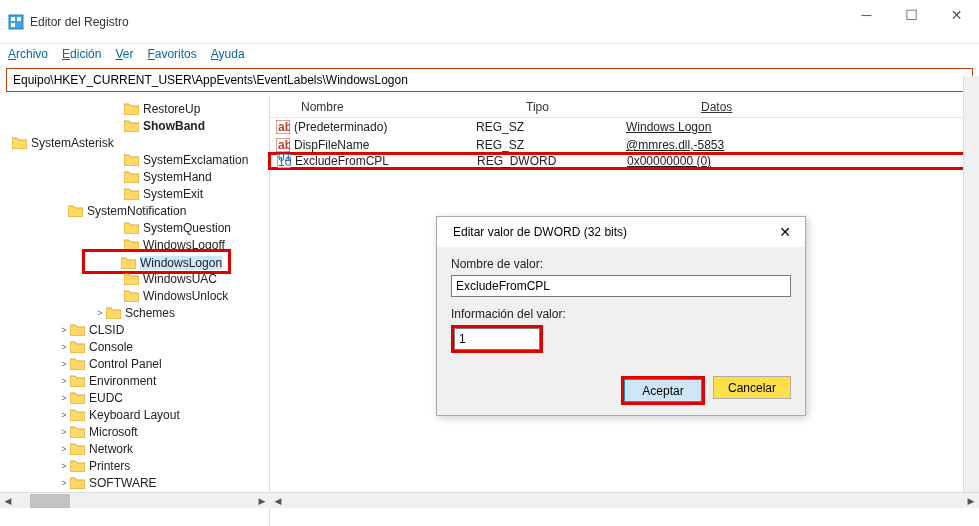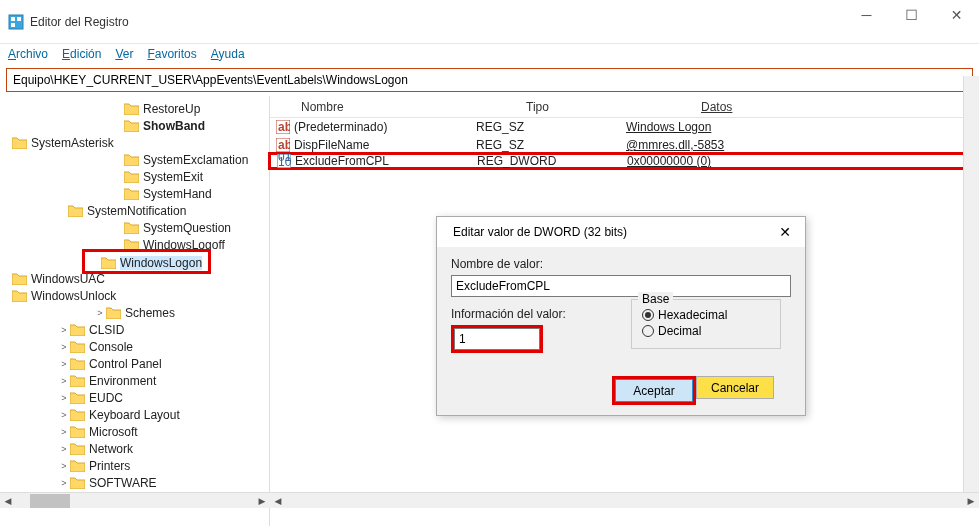--- a/index.html
+++ b/index.html
@@ -46,21 +46,21 @@
 .text-input { width: 100%; height: 22px; border: 1px solid #7a7a7a; background: #fff; padding: 0 4px; font-size: 12px; margin-bottom: 10px; }
 .value-row { display: flex; gap: 20px; }
 .value-col { flex:1; }
 .value-input-wrap { border: 3px solid #e00000; width: 92px; padding:0; }
 .value-input { width: 100%; height: 22px; border: 1px solid #7a7a7a; background:#fff; padding: 0 4px; font-size:12px; }
 .base-box { border: 1px solid #ccc; padding: 6px 10px 8px 10px; position: relative; margin-top: -8px; width: 150px; }
 .base-box .legend { position: absolute; top: -8px; left: 6px; background: #f0f0f0; padding: 0 4px; font-size: 12px; }
 .radio-row { display:flex; align-items:center; gap:4px; font-size:12px; margin: 2px 0; }
 .radio { width:12px; height:12px; border:1px solid #333; border-radius:50%; display:inline-flex; align-items:center; justify-content:center; }
 .radio.checked::after { content:""; width:6px; height:6px; background:#333; border-radius:50%; }
-.dialog-buttons { position:absolute; bottom:10px; right:31px; display:flex; }
+.dialog-buttons { position:absolute; bottom:10px; right:14px; display:flex; gap:8px; }
 .btn { min-width: 78px; height: 23px; background: #fde047; border: 1px solid #adadad; font-size: 12px; display:flex; align-items:center; justify-content:center; }
 .btn-hl { border: 3px solid #e00000; padding:0; }
 .btn-hl .btn { background:#cde6f7; border-color:#2a8dd4; }
 
 .scrollbar-h { position:absolute; bottom:18px; left:0; width:270px; height:16px; background:#f0f0f0; border-top:1px solid #ddd; display:flex; align-items:center; }
 .scroll-thumb { width:40px; height:14px; background:#c2c2c2; margin-left:14px; }
 .scroll-arrow { width:16px; height:16px; display:flex; align-items:center; justify-content:center; font-size:9px; color:#555; }
 .scrollbar-h2 { position:absolute; bottom:18px; left:270px; right:0; height:16px; background:#f0f0f0; border-top:1px solid #ddd; display:flex; align-items:center; }
 .scrollbar-v { position:absolute; top:76px; right:0; bottom:34px; width:16px; background:#f0f0f0; border-left:1px solid #ddd; }
 </style>
@@ -124,29 +124,29 @@
         <span class="folder"><svg width="15" height="12">
             <path d="M0 1 L5 1 L7 3 L15 3 L15 12 L0 12 Z" fill="#ffd868" stroke="#d9a830"></path>
           </svg></span>
         <span class="label">SystemExclamation</span>
       </div>
       <div class="tree-item" style="padding-left: 112px;">
         <span class="chevron"></span>
         <span class="folder"><svg width="15" height="12">
             <path d="M0 1 L5 1 L7 3 L15 3 L15 12 L0 12 Z" fill="#ffd868" stroke="#d9a830"></path>
           </svg></span>
+        <span class="label">SystemHand</span>
+      </div>
+      <div class="tree-item" style="padding-left: 112px;">
+        <span class="chevron"></span>
+        <span class="folder"><svg width="15" height="12">
+            <path d="M0 1 L5 1 L7 3 L15 3 L15 12 L0 12 Z" fill="#ffd868" stroke="#d9a830"></path>
+          </svg></span>
         <span class="label">SystemExit</span>
       </div>
-      <div class="tree-item" style="padding-left: 112px;">
-        <span class="chevron"></span>
-        <span class="folder"><svg width="15" height="12">
-            <path d="M0 1 L5 1 L7 3 L15 3 L15 12 L0 12 Z" fill="#ffd868" stroke="#d9a830"></path>
-          </svg></span>
-        <span class="label">SystemHand</span>
-      </div>
       <div class="tree-item" style="padding-left: 56px;">
         <span class="chevron"></span>
         <span class="folder"><svg width="15" height="12">
             <path d="M0 1 L5 1 L7 3 L15 3 L15 12 L0 12 Z" fill="#ffd868" stroke="#d9a830"></path>
           </svg></span>
         <span class="label">SystemNotification</span>
       </div>
       <div class="tree-item" style="padding-left: 112px;">
         <span class="chevron"></span>
         <span class="folder"><svg width="15" height="12">
@@ -155,36 +155,36 @@
         <span class="label">SystemQuestion</span>
       </div>
       <div class="tree-item" style="padding-left: 112px;">
         <span class="chevron"></span>
         <span class="folder"><svg width="15" height="12">
             <path d="M0 1 L5 1 L7 3 L15 3 L15 12 L0 12 Z" fill="#ffd868" stroke="#d9a830"></path>
           </svg></span>
         <span class="label">WindowsLogoff</span>
       </div>
       <div class="tree-item" style="padding-left: 0px;">
-        <div class="hl-red" style="display: inline-block; margin-left: 82px; padding-left: 4px; padding-right: 6px;"><span style="display:inline-flex;align-items:center;height:16px;">
+        <div class="hl-red" style="display: inline-block; margin-left: 82px; padding-left: 24px; padding-right: 6px;"><span style="display:inline-flex;align-items:center;height:16px;">
             <span class="chevron"></span>
             <span class="folder"><svg width="15" height="12">
                 <path d="M0 1 L5 1 L7 3 L15 3 L15 12 L0 12 Z" fill="#ffd868" stroke="#d9a830"></path>
               </svg></span>
             <span class="label hl-sel">WindowsLogon</span>
           </span></div>
       </div>
-      <div class="tree-item" style="">
+      <div class="tree-item" style="padding-left: 112px;">
         <span class="chevron"></span>
         <span class="folder"><svg width="15" height="12">
             <path d="M0 1 L5 1 L7 3 L15 3 L15 12 L0 12 Z" fill="#ffd868" stroke="#d9a830"></path>
           </svg></span>
         <span class="label">WindowsUAC</span>
       </div>
-      <div class="tree-item" style="">
+      <div class="tree-item" style="padding-left: 112px;">
         <span class="chevron"></span>
         <span class="folder"><svg width="15" height="12">
             <path d="M0 1 L5 1 L7 3 L15 3 L15 12 L0 12 Z" fill="#ffd868" stroke="#d9a830"></path>
           </svg></span>
         <span class="label">WindowsUnlock</span>
       </div>
       <div class="tree-item" style="padding-left: 94px;">
         <span class="chevron">&gt;</span>
         <span class="folder"><svg width="15" height="12">
             <path d="M0 1 L5 1 L7 3 L15 3 L15 12 L0 12 Z" fill="#ffd868" stroke="#d9a830"></path>
@@ -317,33 +317,20 @@
   <div class="dialog-body">
     <div class="field-label">Nombre de valor:</div>
     <input class="text-input" readonly="" value="ExcludeFromCPL" style="">
     <div class="value-row">
       <div class="value-col">
         <div class="field-label">Información del valor:</div>
         <div class="value-input-wrap">
           <input class="value-input" value="1" style="">
         </div>
       </div>
-      <div class="value-col">
-        <div class="base-box">
-          <span class="legend">Base</span>
-          <div class="radio-row">
-            <span class="radio checked"></span>
-            <span>Hexadecimal</span>
-          </div>
-          <div class="radio-row">
-            <span class="radio"></span>
-            <span>Decimal</span>
-          </div>
-        </div>
-      </div>
     </div>
   </div>
   <div class="dialog-buttons">
     <div class="btn-hl">
       <div class="btn">Aceptar</div>
     </div>
     <div class="btn">Cancelar</div>
   </div>
 </div>
 

